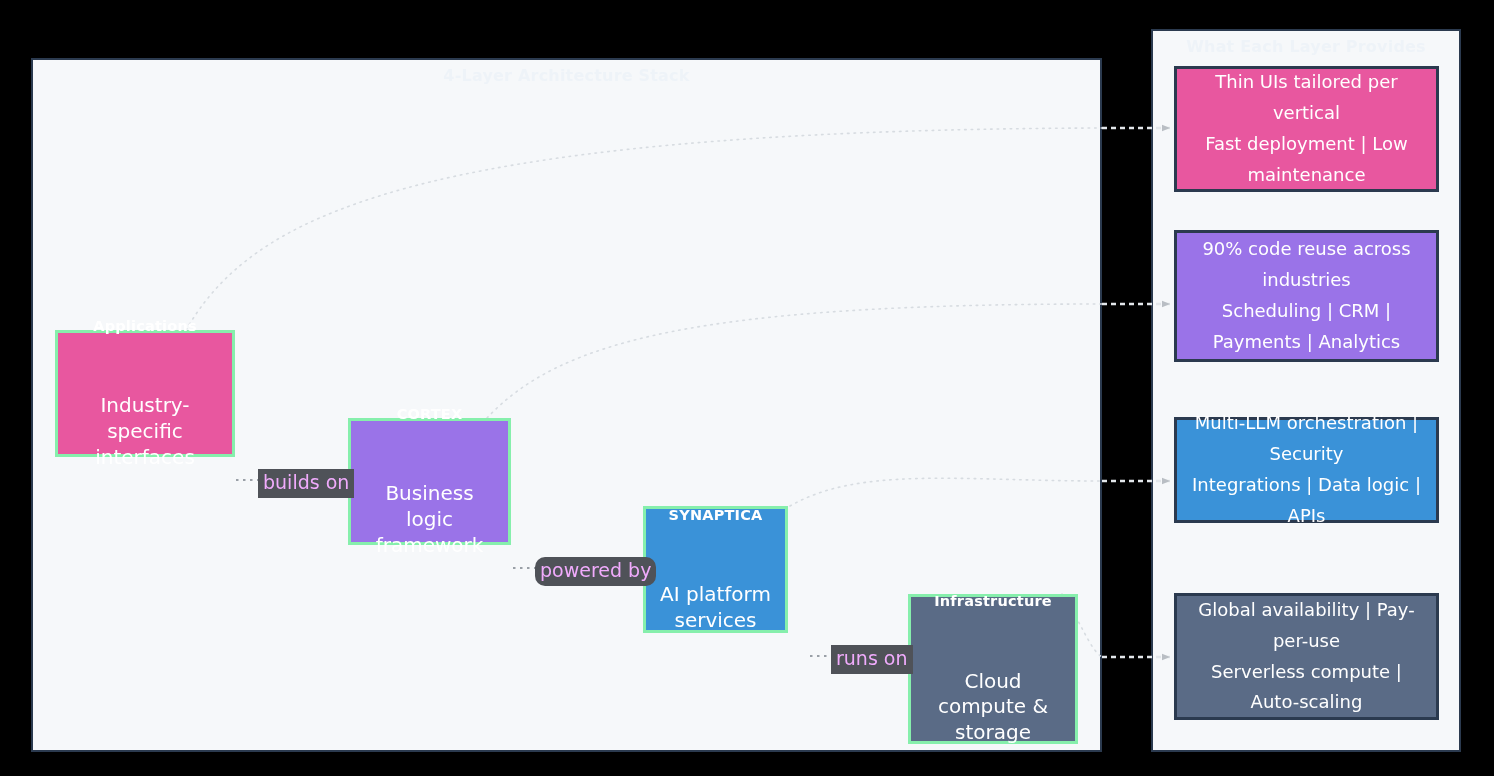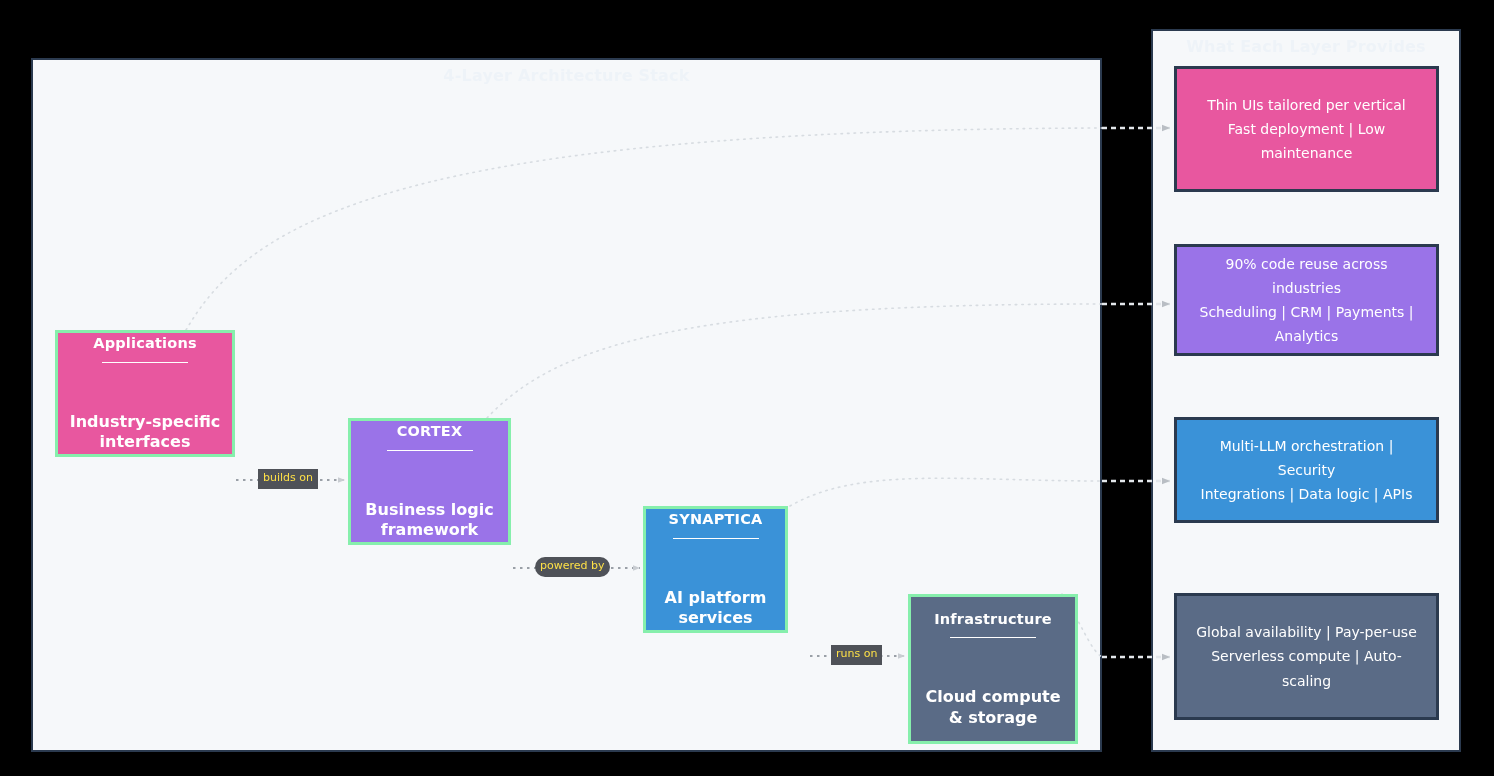--- a/index.html
+++ b/index.html
@@ -85,22 +85,22 @@
     font-weight: bold;
     letter-spacing: 0.2px;
   }
   .node .node-rule {
     width: 86px;
     height: 1px;
     background: #ffffff;
     margin: 9px 0 9px 0;
   }
   .node .node-sub {
-    font-size: 16px;
-    font-weight: bold;
+    font-size: 20px;
+    font-weight: normal;
     padding: 0 10px;
     margin-top: 40px;
   }
 
   #node-applications {
     left: 55px;  top: 330px;  width: 180px;  height: 127px;
     background: #e8579f;
   }
   #node-cortex {
     left: 348px; top: 418px;  width: 163px;  height: 127px;
@@ -112,47 +112,47 @@
   }
   #node-infrastructure {
     left: 908px; top: 594px;  width: 170px;  height: 150px;
     background: #5a6b86;
   }
 
   
   .edge-label {
     position: absolute;
     background: #4f5258;
-    color: #fde047;
-    font-size: 11px;
+    color: #f0abfc;
+    font-size: 19px;
     padding: 3px 5px 4px 5px;
     white-space: nowrap;
     line-height: 1.15;
   }
   #edge-label-builds-on  { left: 258px; top: 469px; }
   #edge-label-powered-by { left: 535px; top: 557px; border-radius: 10px; }
   #edge-label-runs-on    { left: 831px; top: 645px; }
 
   
   .side-card {
     position: absolute;
     box-sizing: border-box;
     border: 3px solid #2b3a4f;
     color: #ffffff;
     display: flex;
     flex-direction: column;
     align-items: center;
     justify-content: center;
     text-align: center;
-    font-size: 14px;
+    font-size: 18px;
     line-height: 1.72;
     padding: 16px 14px;
   }
   #card-applications    { left: 1174px; top: 66px;  width: 265px; height: 126px; background: #e8579f; }
-  #card-cortex          { left: 1174px; top: 244px; width: 265px; height: 112px; background: #9a73e8; }
+  #card-cortex          { left: 1174px; top: 230px; width: 265px; height: 132px; background: #9a73e8; }
   #card-synaptica       { left: 1174px; top: 417px; width: 265px; height: 106px; background: #3a92d8; }
   #card-infrastructure  { left: 1174px; top: 593px; width: 265px; height: 127px; background: #5a6b86; }
   .side-card .card-line { display: block; }
 </style>
 </head>
 <body>
 
 <div id="stage">
 
   <div class="panel" id="main-panel">

